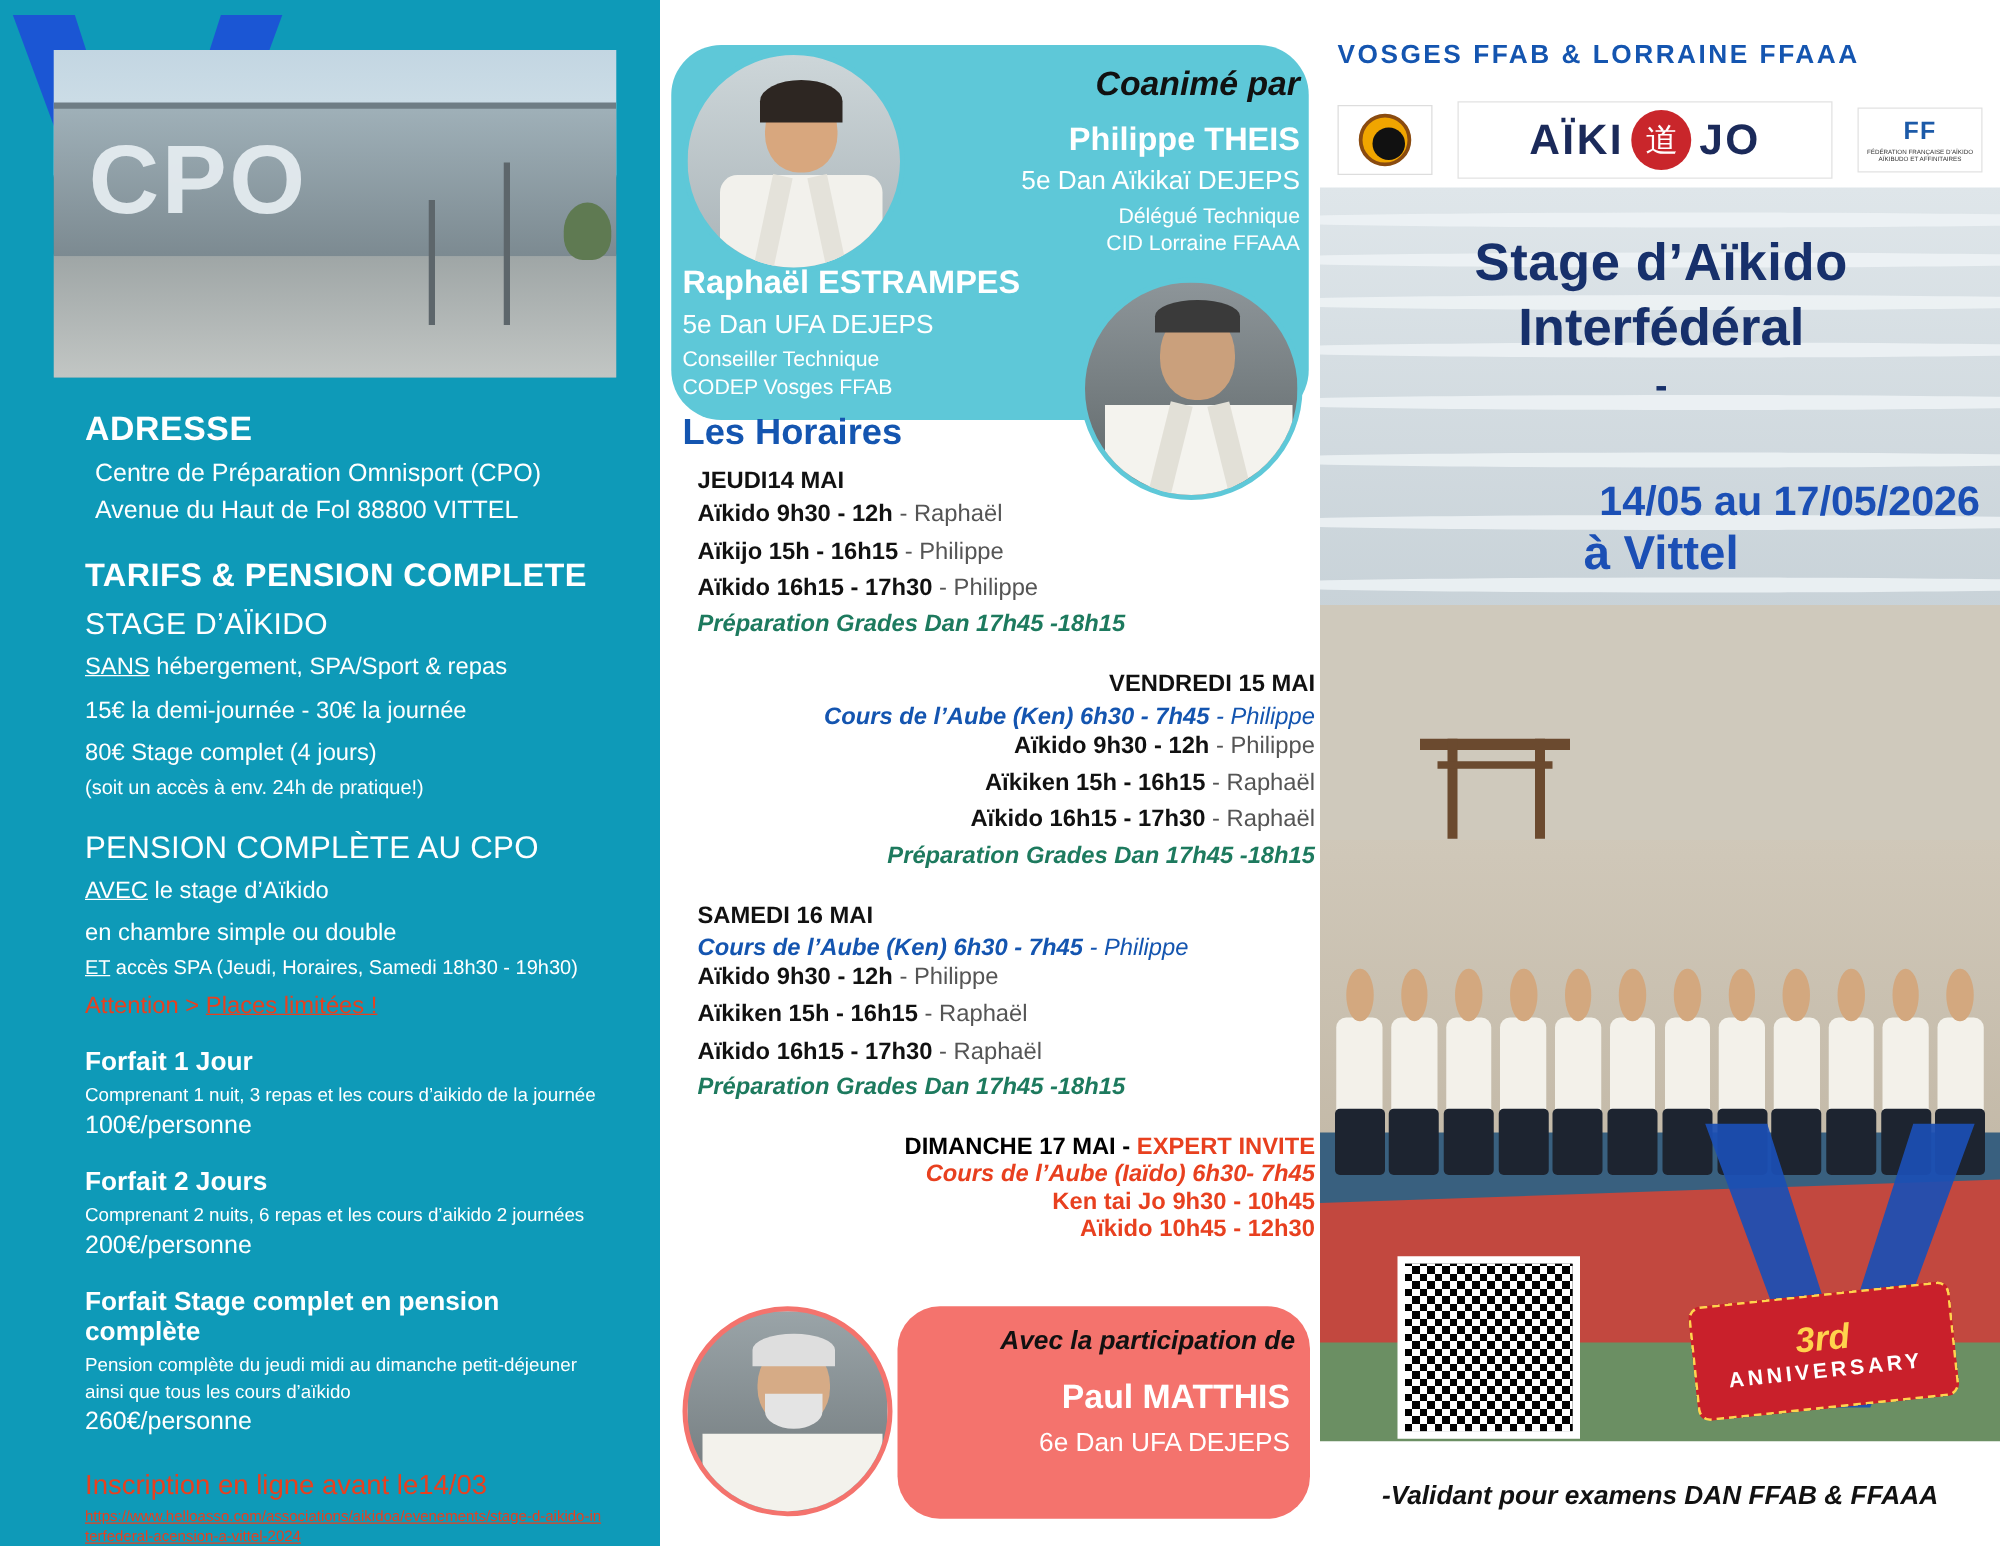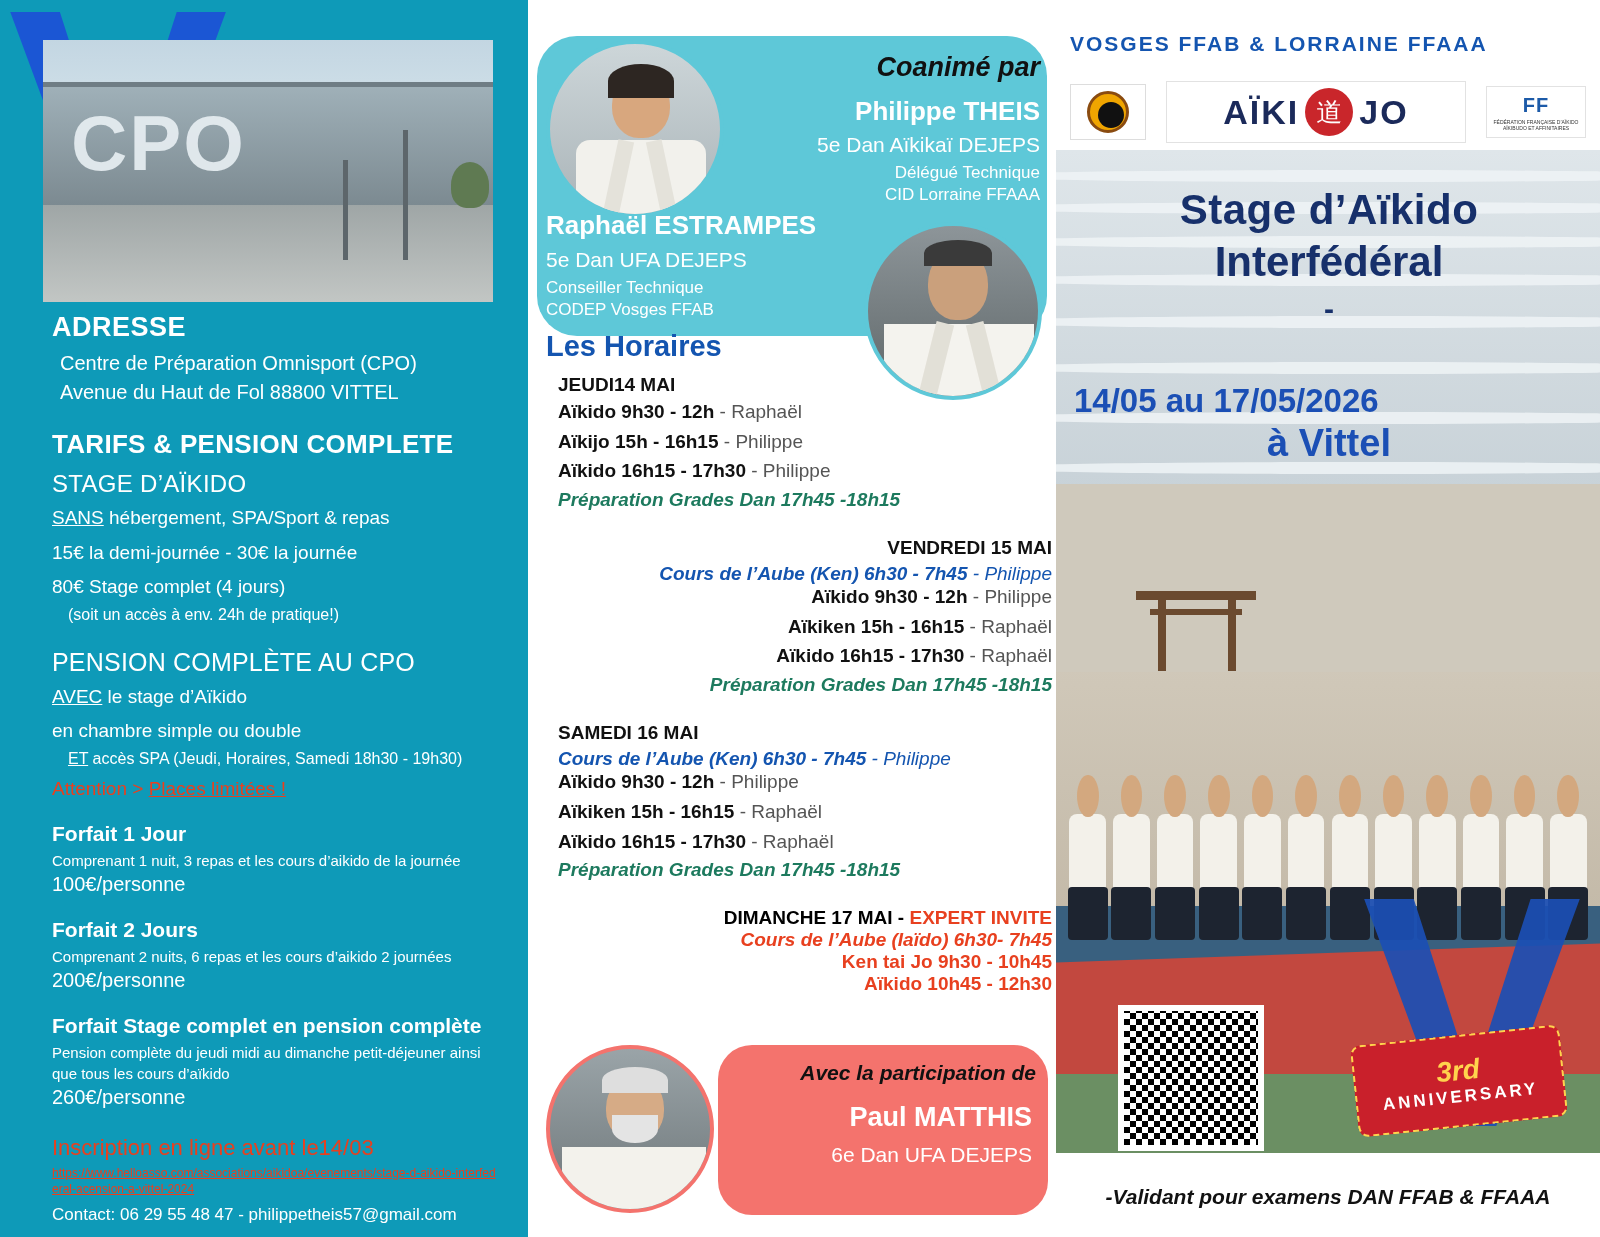--- a/index.html
+++ b/index.html
@@ -16,21 +16,21 @@
     display: flex;
     flex-direction: row;
   }
 
   
   .left-panel {
     position: relative;
     width: 528px; height: 1237px;
     background: #0e9ab8;
     color: #ffffff;
-    padding: 0;
+    padding: 16px;
     overflow: hidden;
   }
   .big-v {
     position: absolute;
     left: 8px; top: -40px;
     font-size: 330px;
     font-weight: bold;
     color: #1d4fd8;
     opacity: 0.9;
     font-family: "Liberation Sans", sans-serif;
@@ -82,21 +82,21 @@
   .l-sub {
     font-size: 20px; margin-left: 8px; line-height: 1.45;
   }
   .l-h2 {
     font-size: 26px; font-weight: bold; margin-top: 22px; letter-spacing:.3px;
   }
   .l-h3 {
     font-size: 24px; margin-top: 10px; letter-spacing:.3px;
   }
   .l-p { font-size: 19px; margin-top: 6px; line-height: 1.5; }
-  .l-small { font-size: 16px; margin-top: 4px; margin-left: 16px; }
+  .l-small { font-size: 16px; margin-top: 4px; }
   .u { text-decoration: underline; }
   .l-h4 { font-size: 25px; margin-top: 24px; letter-spacing:.2px;}
   .warn { color:#e8401f; font-size:19px; margin-top:10px; }
   .warn .u { text-decoration: underline; }
   .forfait-title { font-size: 21px; margin-top: 22px; font-weight:600;}
   .forfait-desc { font-size: 15px; margin-top: 4px; line-height:1.4;}
   .forfait-price { font-size: 20px; margin-top: 2px; }
   .insc { color:#e8401f; font-size: 22px; margin-top: 26px; }
   .insc-link { color:#e8401f; font-size: 12px; text-decoration: underline; line-height:1.35; display:block; margin-top:4px; word-break:break-all;}
   .contact { font-size: 17px; margin-top: 8px; }
@@ -269,21 +269,21 @@
   }
   .r-dash {
     position:absolute; left:18px; top:292px; width:510px; text-align:center;
     font-size:30px; font-weight:bold; color:#17306b; z-index:7;
   }
   .r-title-3 {
     position:absolute; left:18px; top:328px; width:510px; text-align:center;
     font-size:46px; font-weight:bold; color:#1b4fb5; z-index:7;
   }
   .r-dates {
-    position:absolute; left:18px; top:382px; width:510px; text-align:left;
+    position:absolute; left:18px; top:382px; width:510px; text-align:right;
     font-size:33px; font-weight:bold; color:#1b4fb5; z-index:7;
   }
   .r-city {
     position:absolute; left:18px; top:422px; width:510px; text-align:center;
     font-size:38px; font-weight:bold; color:#1b4fb5; z-index:7;
   }
 
   .dojo-photo {
     position:absolute; left:0; top:484px; width:544px; height:670px;
     background:linear-gradient(#d9d2c5 0%, #cfc7b8 30%, #b8ac98 100%);

